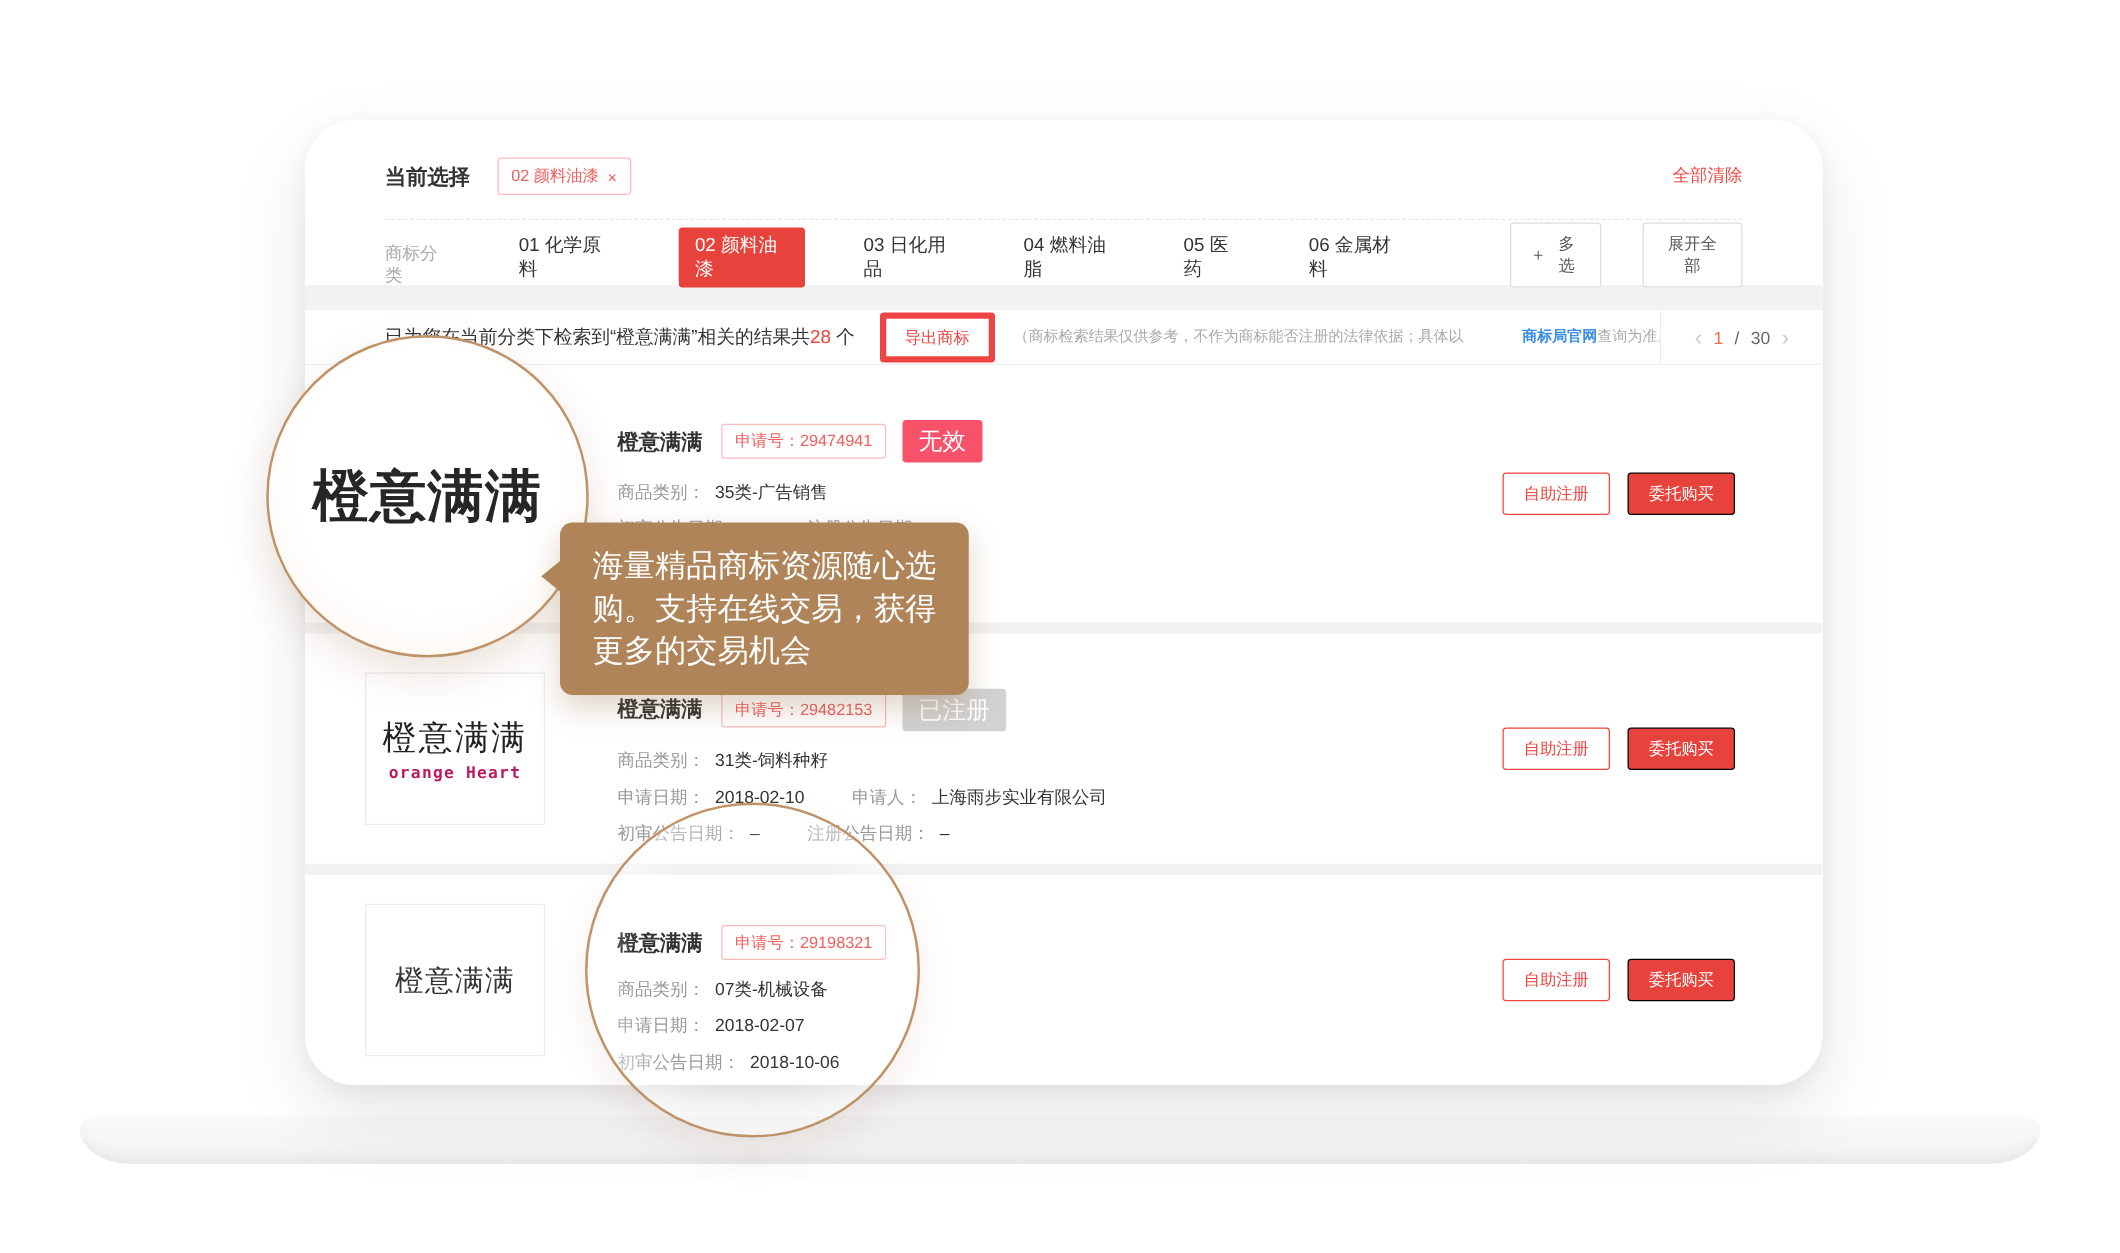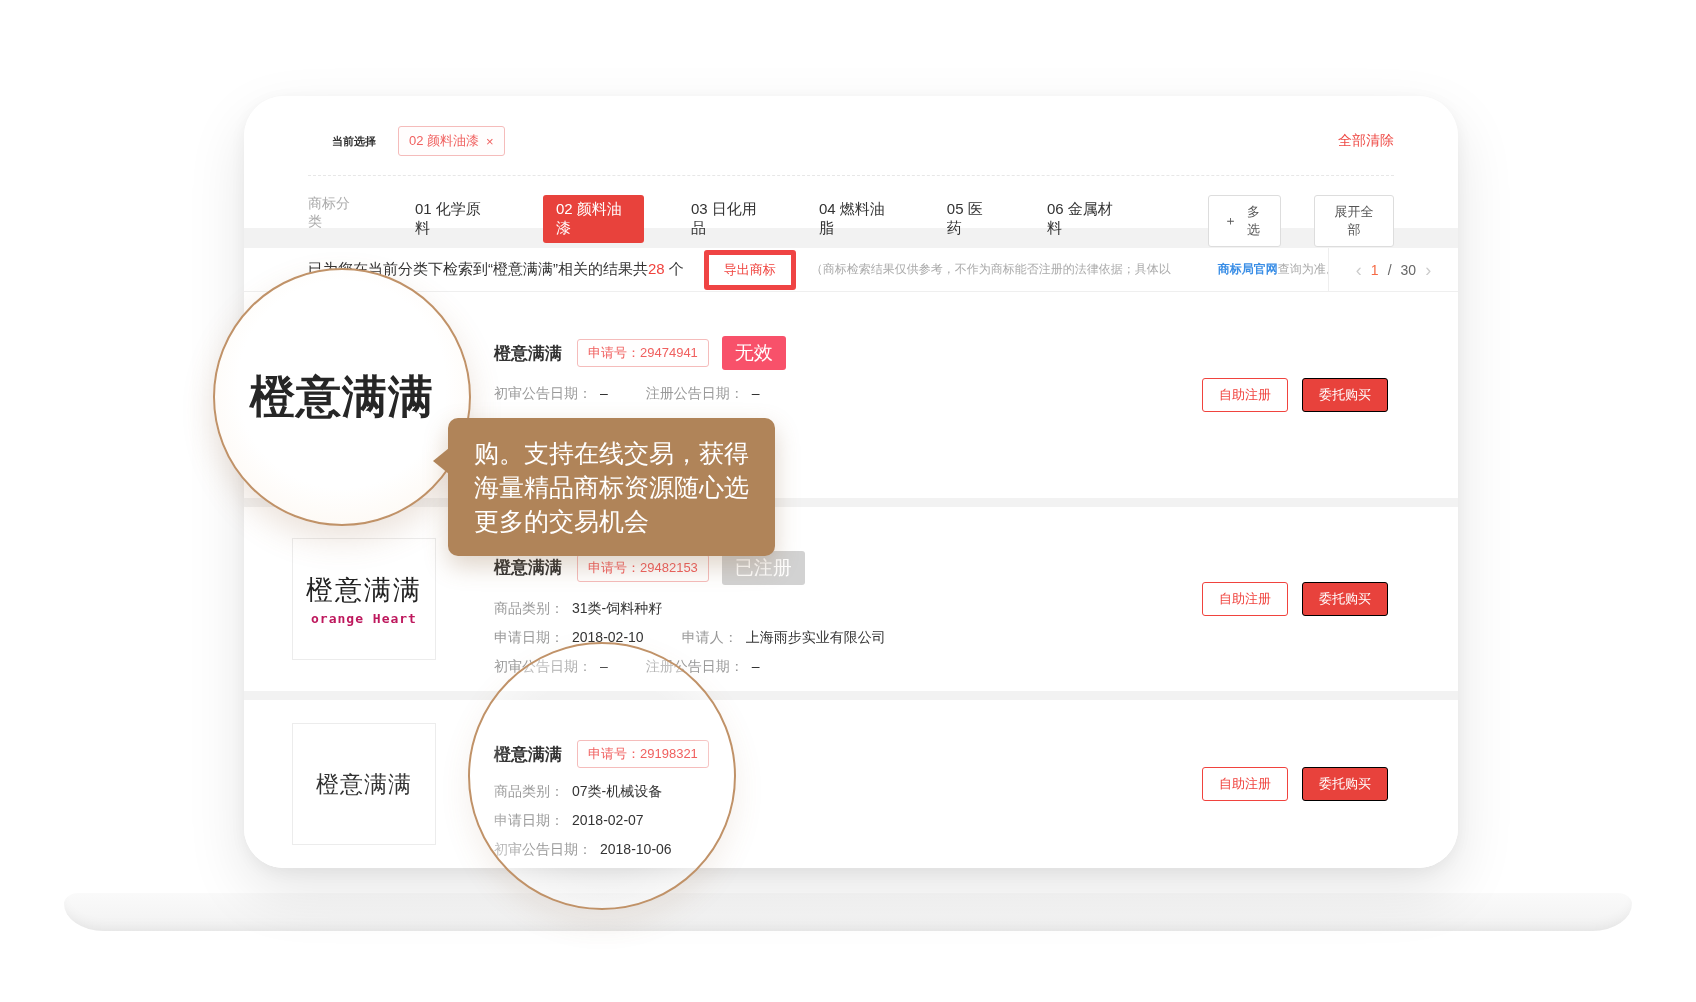--- a/index.html
+++ b/index.html
@@ -11,27 +11,27 @@
     background:linear-gradient(180deg,#fafafa,#f2f2f2);
     border-radius:16px 16px 44px 44px / 12px 12px 30px 30px;
     box-shadow: inset 0 -10px 14px -8px rgba(0,0,0,.07); }
 
   
   .window { position:absolute; left:244px; top:96px; width:1214px; height:772px;
     border-radius:40px; box-shadow:0 24px 60px rgba(0,0,0,.10), 0 4px 16px rgba(0,0,0,.05); z-index:1; }
 
   .top-panel { background:#fff; border-radius:40px 40px 0 0; height:132px; padding:30px 64px 0; }
   .filter-row { display:flex; align-items:center; height:30px; }
-  .lbl { font-size:11px; color:#333; font-weight:600;margin-left:24px; }
+  .lbl { font-size:17px; color:#333; font-weight:600; }
   .chip { display:inline-flex; align-items:center; margin-left:22px; font-size:13px; color:#f0605f;
     border:1px solid #f5bcbb; background:#fffdfd; border-radius:3px; padding:5px 10px; cursor:pointer; }
   .chip-x { margin-left:7px; color:#f0605f; font-size:13px; }
   .clear { margin-left:auto; font-size:14px; color:#ee4a45; cursor:pointer; }
   .dash { border-top:1px dashed #e7e7e7; margin:19px 0 0; }
-  .cat-row { display:flex; align-items:flex-start; margin-top:19px;gap:19px; }
+  .cat-row { display:flex; align-items:flex-end; margin-top:2px;gap:19px; }
   .cat-lbl { font-size:14px; color:#aaa; margin-right:36px; }
   .cat { font-size:15px; color:#333; margin-right:34px; cursor:pointer; padding:5px 0; }
   .cat.selected { background:#e8423c; color:#fff; border-radius:3px; padding:5px 13px; margin-right:28px; }
   .spacer { flex:1; }
   .ghost-btn { display:inline-flex; align-items:center; gap:5px; font-size:13px; color:#555; background:#fff;
     border:1px solid #ddd; border-radius:3px; padding:7px 15px; margin-left:14px; cursor:pointer;
     font-family:inherit; }
 
   .panel-gap { height:20px; background:#f2f2f2; }
 
@@ -160,20 +160,23 @@
         <div class="mark-box">
           <span class="mk-plain">橙意满满</span>
         </div>
         <div class="details">
           <div class="title-line">
             <span class="mark-name">橙意满满</span>
             <span class="appno">申请号：29474941</span>
             <span class="badge invalid">无效</span>
           </div>
           <div class="line">
+              <span class="pair"><span class="k">商品类别：</span><span class="v">35类-广告销售</span></span>
+            </div>
+          <div class="line">
             <span class="pair"><span class="k">初审公告日期：</span><span class="v">–</span></span>
             <span class="pair"><span class="k">注册公告日期：</span><span class="v">–</span></span>
           </div>
         </div>
         <div class="actions">
           <button class="btn-outline">自助注册</button>
           <button class="btn-solid">委托购买</button>
         </div>
       </div>
 
@@ -237,18 +240,18 @@
 
     </div>
   </div>
 
   <div class="circle c1">
     <span class="bigmark">橙意满满</span>
   </div>
   <div class="circle c2"></div>
 
   <div class="tip t1">
+    <div>海量精品商标资源随心选</div>
     <div>购。支持在线交易，获得</div>
-    <div>海量精品商标资源随心选</div>
     <div>更多的交易机会</div>
   </div>
 
 </div>
 
 </body></html>

